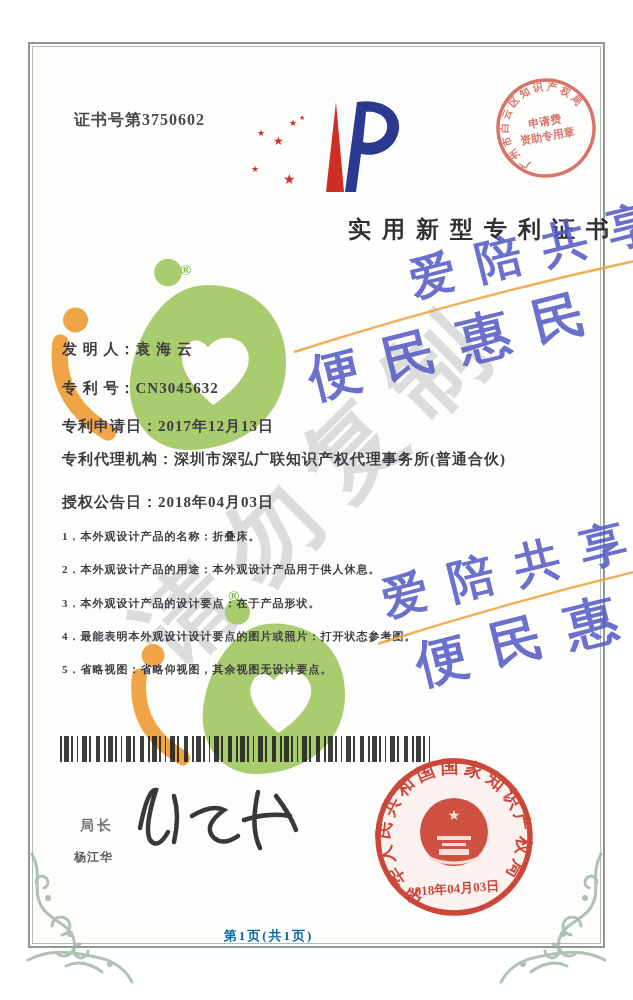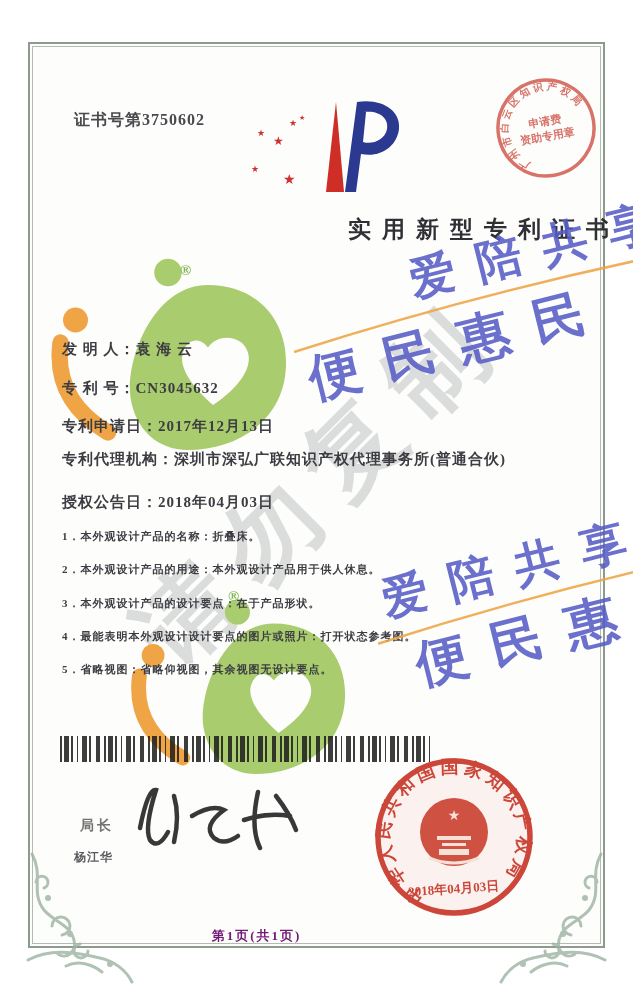--- a/index.html
+++ b/index.html
@@ -58,22 +58,22 @@
   }
   .signer-title { position:absolute; left:80px; top:789px; z-index:2;
     font-size:14px; font-weight:bold; color:#737373; letter-spacing:3px;margin-top:28px; }
   .signer-name { position:absolute; left:74px; top:807px; z-index:2;
     font-size:12px; font-weight:bold; color:#5a5a5e; letter-spacing:1px;margin-top:42px; }
   .signature { position:absolute; left:118px; top:770px; z-index:3; }
 
   .big-seal { position:absolute; left:369px; top:752px; z-index:4; opacity:.93; }
 
   .footer-text {
-    position:absolute; left:0; width:513px; top:927px; z-index:2;
-    text-align:center; font-size:13px; font-weight:bold; color:#701a75; letter-spacing:2px;
+    position:absolute; left:12px; width:513px; top:927px; z-index:2;
+    text-align:center; font-size:13px; font-weight:bold; color:#0369a1; letter-spacing:2px;
   }
   .ornament { position:absolute; z-index:3; opacity:.8; }
   .ornament.bl { left:22px; top:848px; }
   .ornament.br { left:496px; top:848px; transform:scaleX(-1); }
 
   
   .wm-gray {
     position:absolute; left:-45px; top:420px; width:730px; z-index:1;
     transform:rotate(-45deg); text-align:center;
     font-size:95px; font-weight:bold; letter-spacing:22px;

